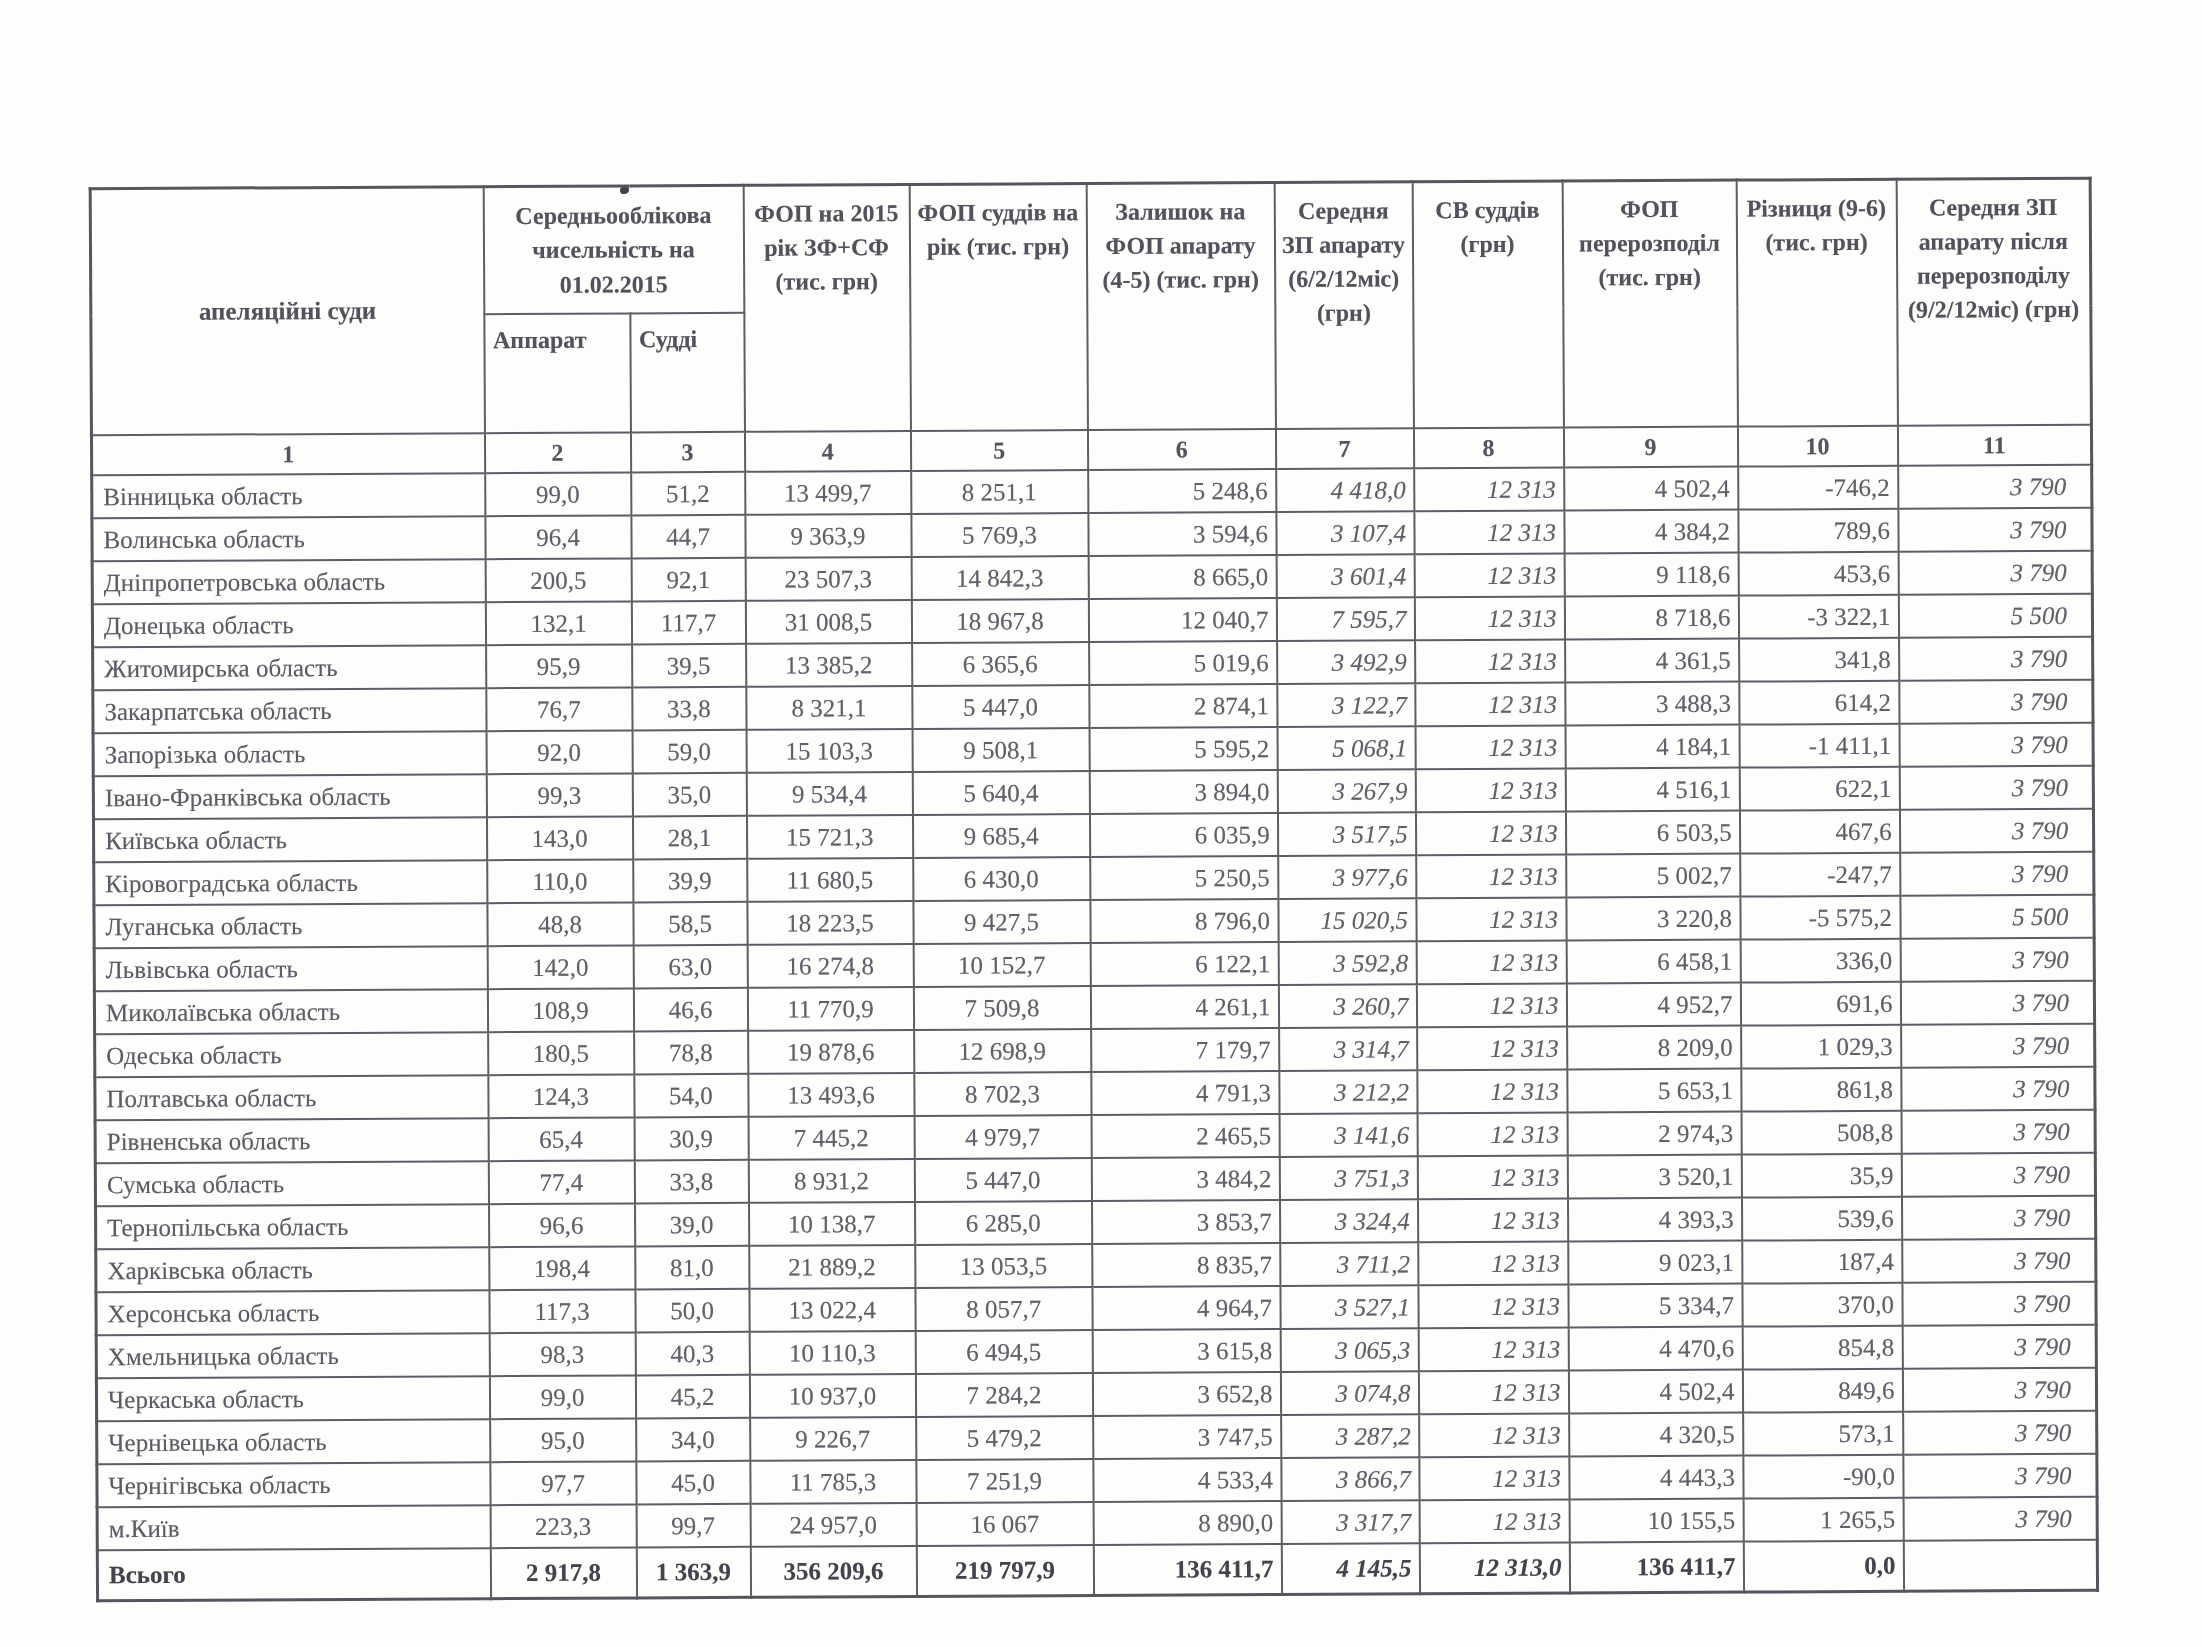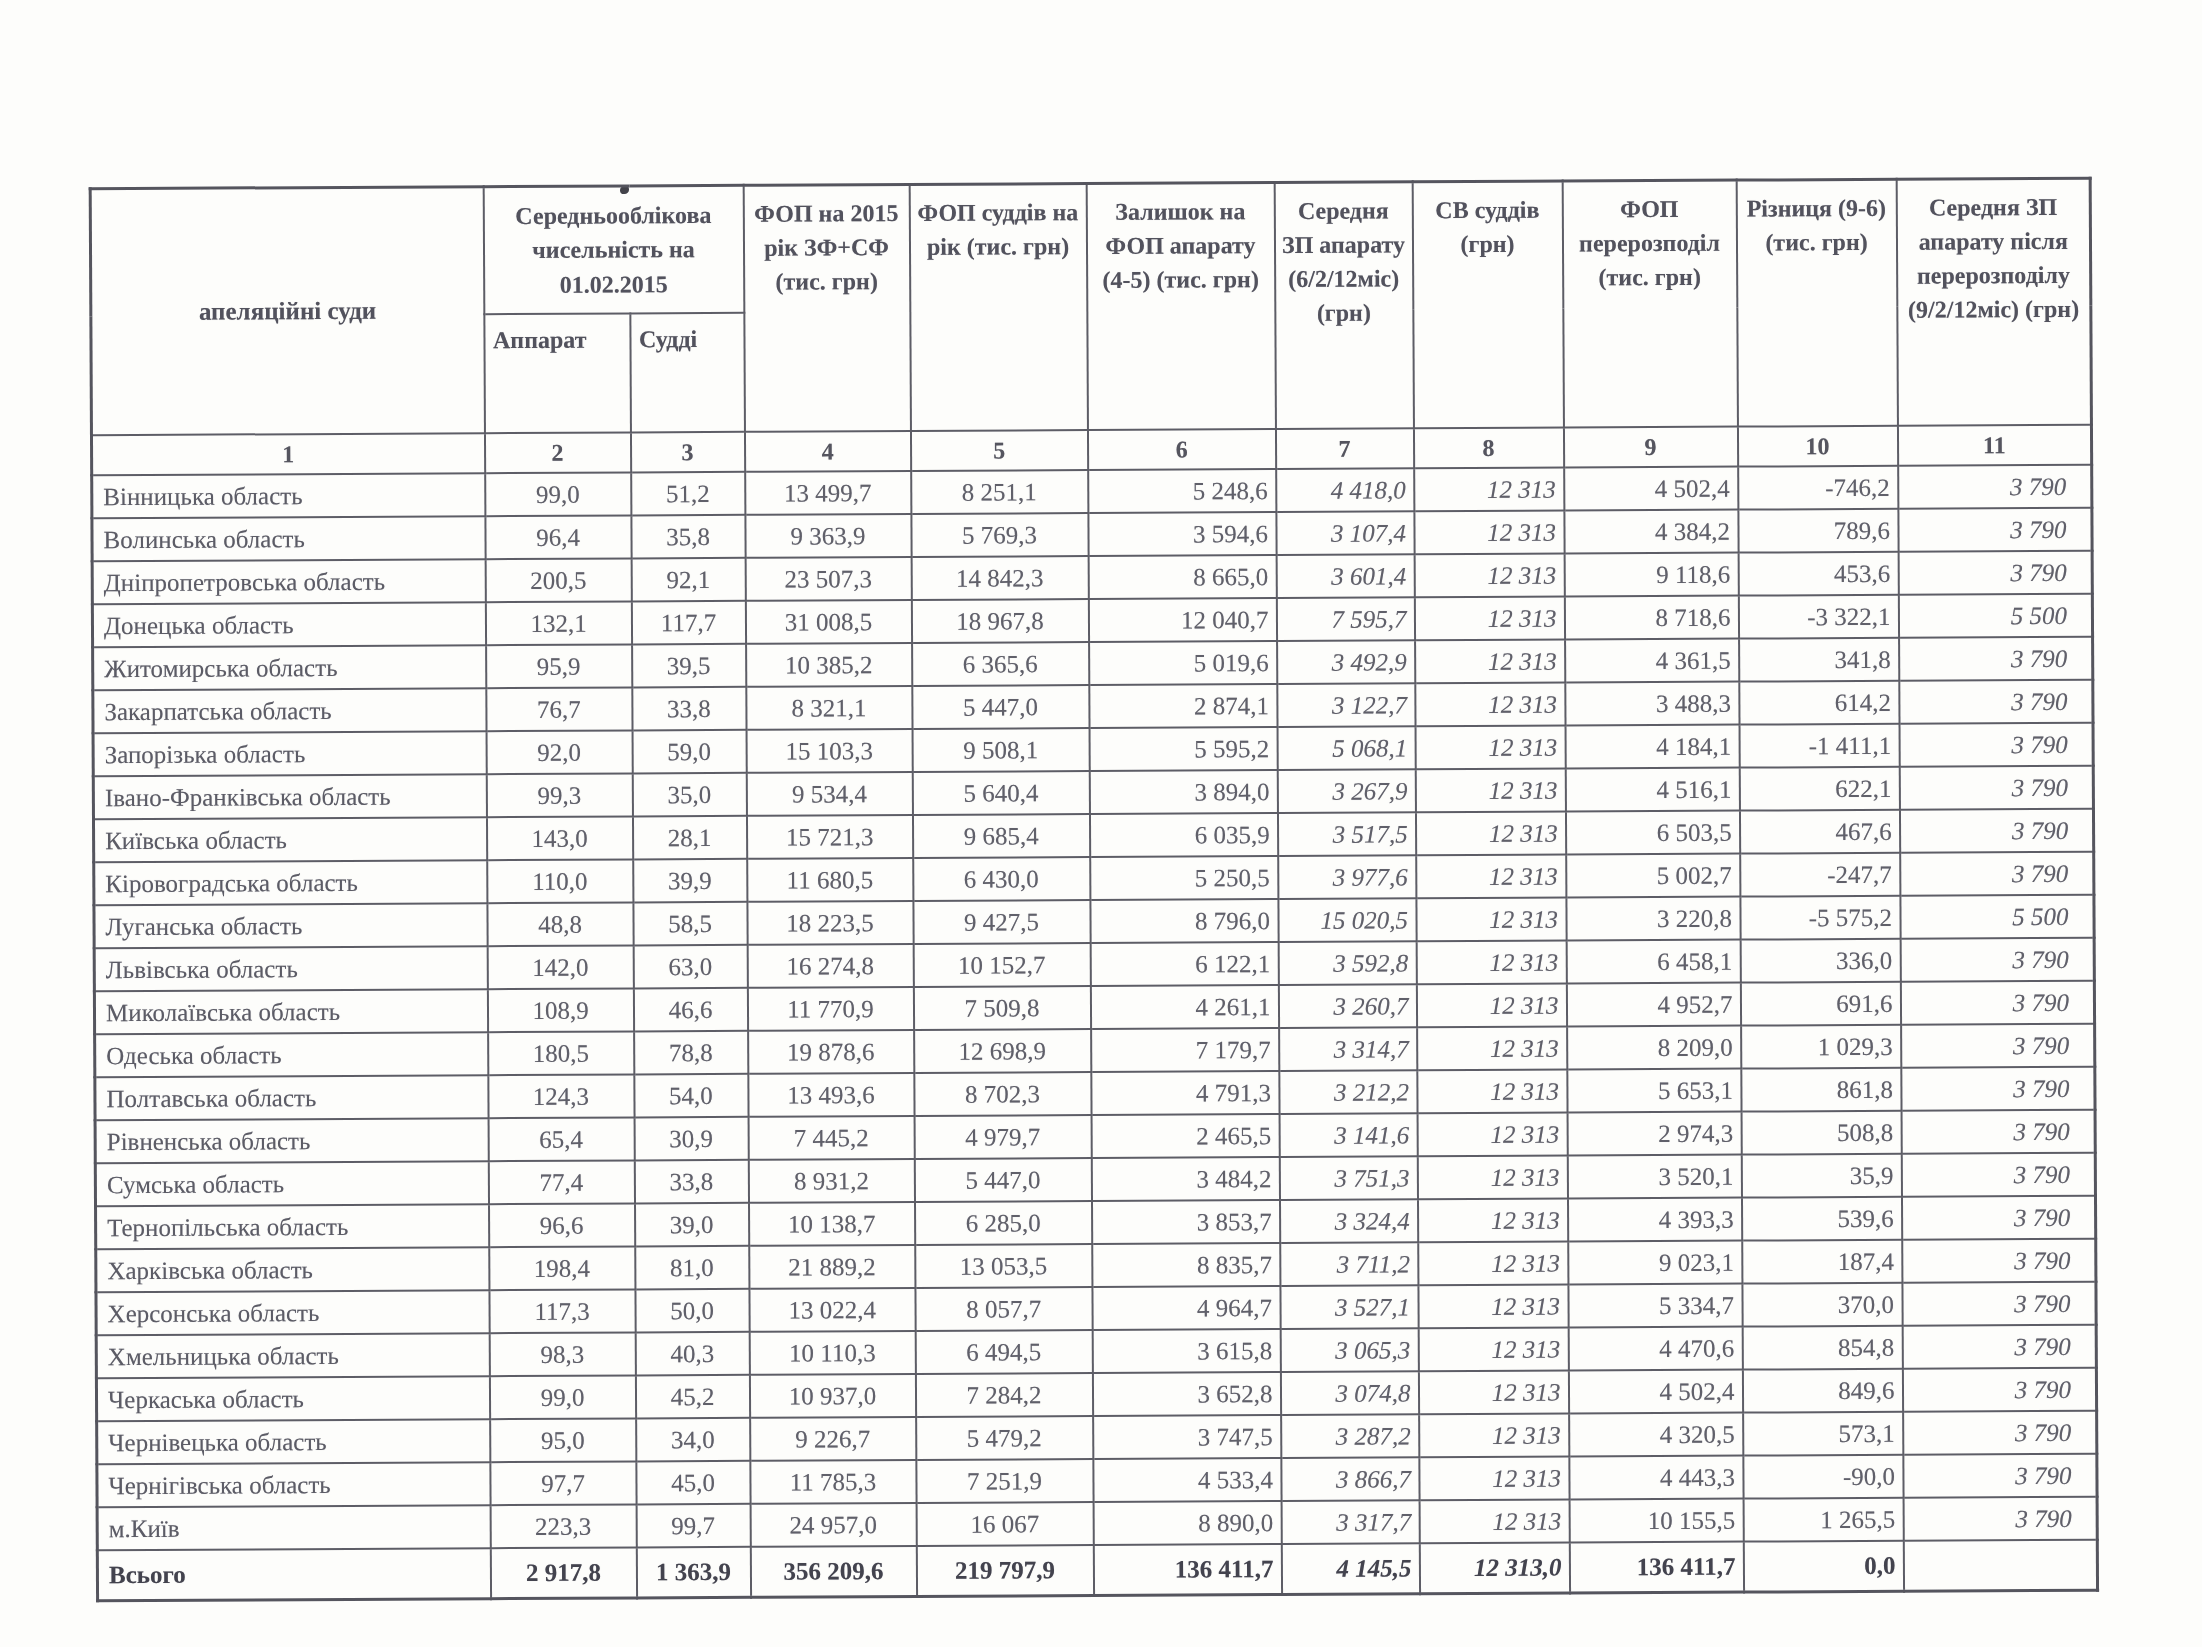--- a/index.html
+++ b/index.html
@@ -109,21 +109,21 @@
             <td class="r">5 248,6</td>
             <td class="r it">4 418,0</td>
             <td class="r it">12 313</td>
             <td class="r">4 502,4</td>
             <td class="r">-746,2</td>
             <td class="r last it">3 790</td>
           </tr>
           <tr>
             <td class="name">Волинська область</td>
             <td class="c">96,4</td>
-            <td class="c">35,8</td>
+            <td class="c">44,7</td>
             <td class="c">9 363,9</td>
             <td class="c">5 769,3</td>
             <td class="r">3 594,6</td>
             <td class="r it">3 107,4</td>
             <td class="r it">12 313</td>
             <td class="r">4 384,2</td>
             <td class="r">789,6</td>
             <td class="r last it">3 790</td>
           </tr>
           <tr>
@@ -149,21 +149,21 @@
             <td class="r it">7 595,7</td>
             <td class="r it">12 313</td>
             <td class="r">8 718,6</td>
             <td class="r">-3 322,1</td>
             <td class="r last it">5 500</td>
           </tr>
           <tr>
             <td class="name">Житомирська область</td>
             <td class="c">95,9</td>
             <td class="c">39,5</td>
-            <td class="c">10 385,2</td>
+            <td class="c">13 385,2</td>
             <td class="c">6 365,6</td>
             <td class="r">5 019,6</td>
             <td class="r it">3 492,9</td>
             <td class="r it">12 313</td>
             <td class="r">4 361,5</td>
             <td class="r">341,8</td>
             <td class="r last it">3 790</td>
           </tr>
           <tr>
             <td class="name">Закарпатська область</td>

